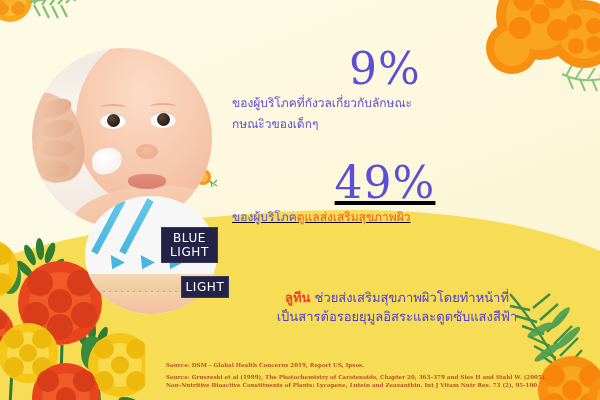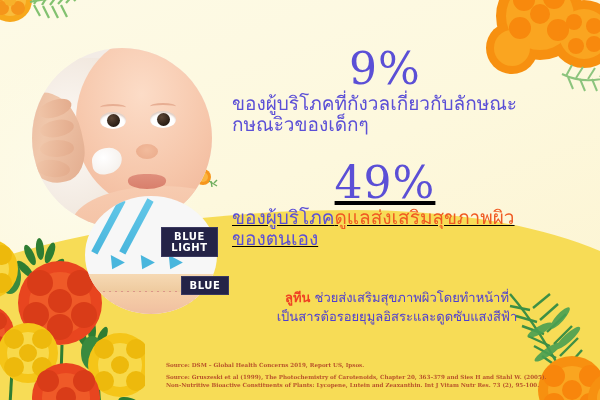--- a/index.html
+++ b/index.html
@@ -198,22 +198,22 @@
     position: absolute;
     width: 0; height: 0;
     border-left: 8px solid transparent;
     border-right: 8px solid transparent;
     border-top: 12px solid #49b6dd;
   }
   .callout {
     position: absolute;
     background: #242347;
     color: #ffffff;
-    font-size: 10px;
-    font-weight: bold;
+    font-size: 12px;
+    font-weight: normal;
     letter-spacing: .6px;
     padding: 3px 0 3px 0;
     text-align: center;
     border: 1px solid #3a3960;
     box-sizing: border-box;
   }
   .callout-line {
     position: absolute;
     height: 1px;
     background: #9b9bab;
@@ -239,21 +239,21 @@
   .pct {
     font-family: "DejaVu Serif", "Liberation Serif", serif;
     font-size: 44px;
     line-height: 46px;
     color: #5b4fd6;
     letter-spacing: 1px;
     text-align: center;
     margin-left: -46px;
   }
   .stat-lines {
-    font-size: 19px;
+    font-size: 12px;
     line-height: 21px;
     color: #5b4fd6;
     text-align: left;
     margin-top: 1px;
   }
   .hl-orange { color: #f05a22; margin-top: 21px; }
 
   
   #lutein-note {
     position: absolute;
@@ -544,35 +544,34 @@
     <div class="ray-head" style="left:52px; top:62px; transform:rotate(28deg);"></div>
 
     <div class="ray" style="left:62px; top:4px;  height:60px; transform:rotate(28deg);"></div>
     <div class="ray-head" style="left:80px; top:62px; transform:rotate(28deg);"></div>
 
     <div class="callout-line" style="left:78px; top:42px; width:36px; transform:rotate(-16deg);"></div>
     <div class="callout-line" style="left:104px; top:82px; width:28px;"></div>
   </div>
 
   <div class="callout" style="left:161px; top:227px; width:57px;">BLUE LIGHT</div>
-  <div class="callout" style="left:181px; top:276px; width:48px;">BLUE</div>
+  <div class="callout" style="left:181px; top:276px; width:48px;">LIGHT</div>
 
   <div class="stat-block" id="stat-1">
     <div class="pct">9%</div>
     <div class="stat-lines">
       <div><span>ของผู้บริโภคที่</span><span>กังวลเกี่ยวกับลักษณะ</span></div>
       <div>กษณะิวของเด็กๆ</div>
     </div>
   </div>
 
   <div class="stat-block" id="stat-2">
     <div class="pct">49%</div>
     <div class="stat-lines">
       <div><span>ของผู้บริโภค</span><span class="hl-orange">ดูแลส่งเสริมสุขภาพผิว</span></div>
-      <div>ของตนเอง</div>
     </div>
   </div>
 
   <div id="lutein-note">
     <div><span class="bold-orange">ลูทีน</span><span> ช่วยส่งเสริมสุขภาพผิวโดยทำหน้าที่</span></div>
     <div class="line2">เป็นสารต้อรอยยุมูลอิสระและดูดซับแสงสีฟ้า</div>
   </div>
 
   <div id="sources">
     <div class="src-1">Source: DSM – Global Health Concerns 2019, Report US, Ipsos.</div>

